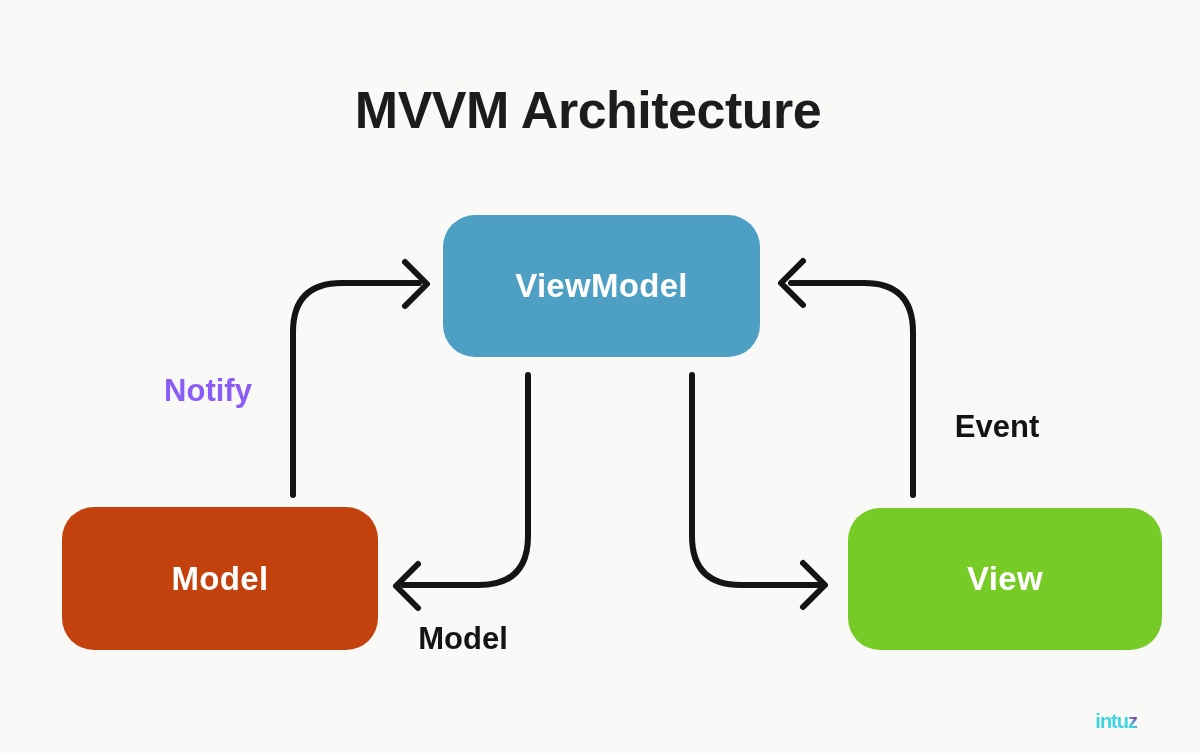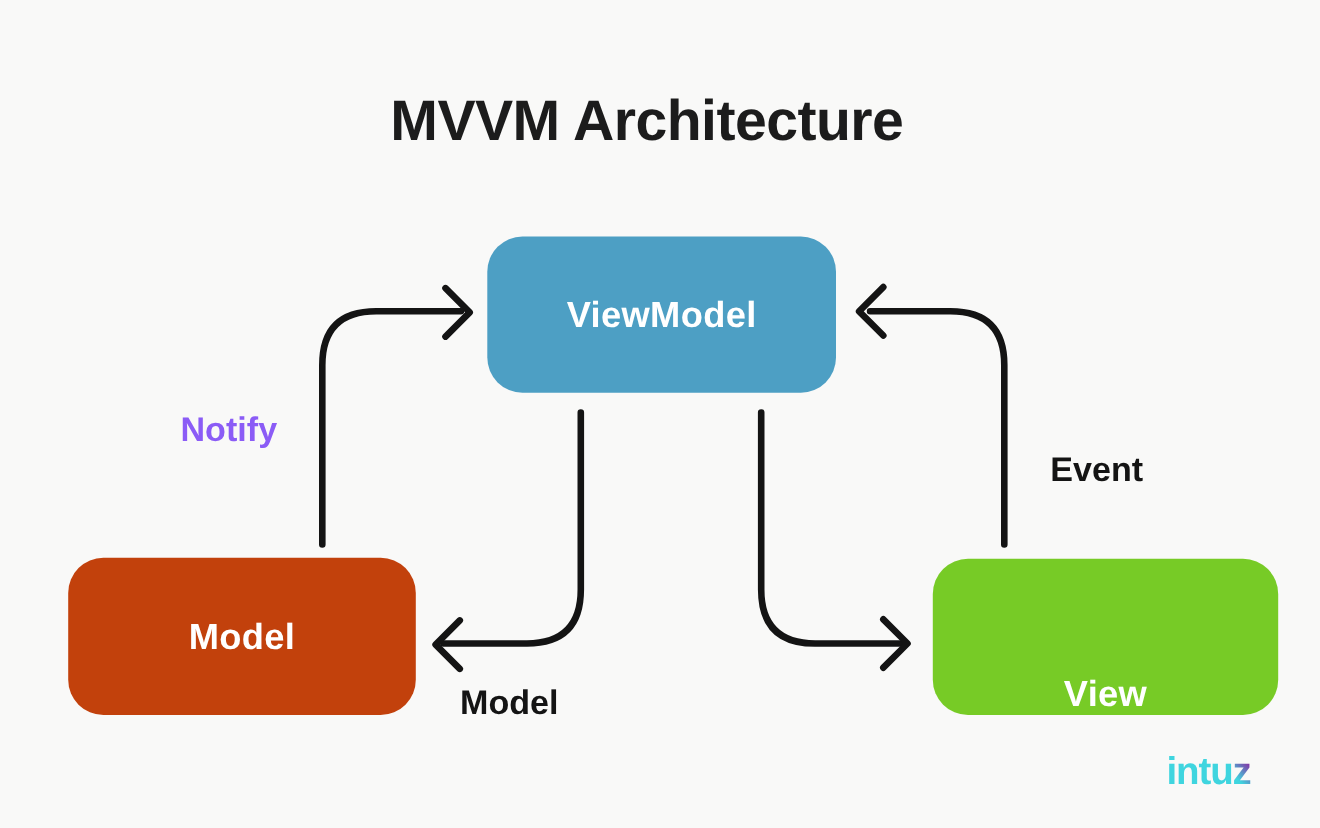--- a/index.html
+++ b/index.html
@@ -53,23 +53,23 @@
     font-size: 31px;
     font-weight: 700;
   }
   .edge-label-notify  { left: 128px; top: 373px; }
   .edge-label-update  { left: 383px; top: 621px; }
   .edge-label-binding { left: 693px; top: 621px; }
   .edge-label-event   { left: 917px; top: 373px; }
 
   .logo {
     position: absolute;
-    top: 682px;
+    top: 710px;
     right: 63px;
-    font-size: 35px;
+    font-size: 20px;
     font-weight: 700;
     letter-spacing: -1px;
   }
   .logo-z {
     background: linear-gradient(225deg, #8434a6 25%, #3fd5df 70%);
     -webkit-background-clip: text;
     background-clip: text;
     color: transparent;
   }
 </style>
@@ -98,21 +98,21 @@
   </svg>
 
   <div class="node node-viewmodel" style="background-color: rgb(77, 159, 196);">
     <span>ViewModel</span>
   </div>
 
   <div class="node node-model" style="background-color: #c2410c;">
     <span>Model</span>
   </div>
 
-  <div class="node node-view" style="background-color: rgb(119, 203, 38); align-items: flex-end;">
+  <div class="node node-view" style="background-color: rgb(119, 203, 38);">
     <span>View</span>
   </div>
 
   <div class="edge-label edge-label-notify" style="color: #8b5cf6;">Notify</div>
 
   <div class="edge-label edge-label-update" style="color: rgb(20, 20, 20);">Model</div>
 
 
   <div class="edge-label edge-label-event" style="color: rgb(20, 20, 20); margin-top: 36px;">Event</div>
 

